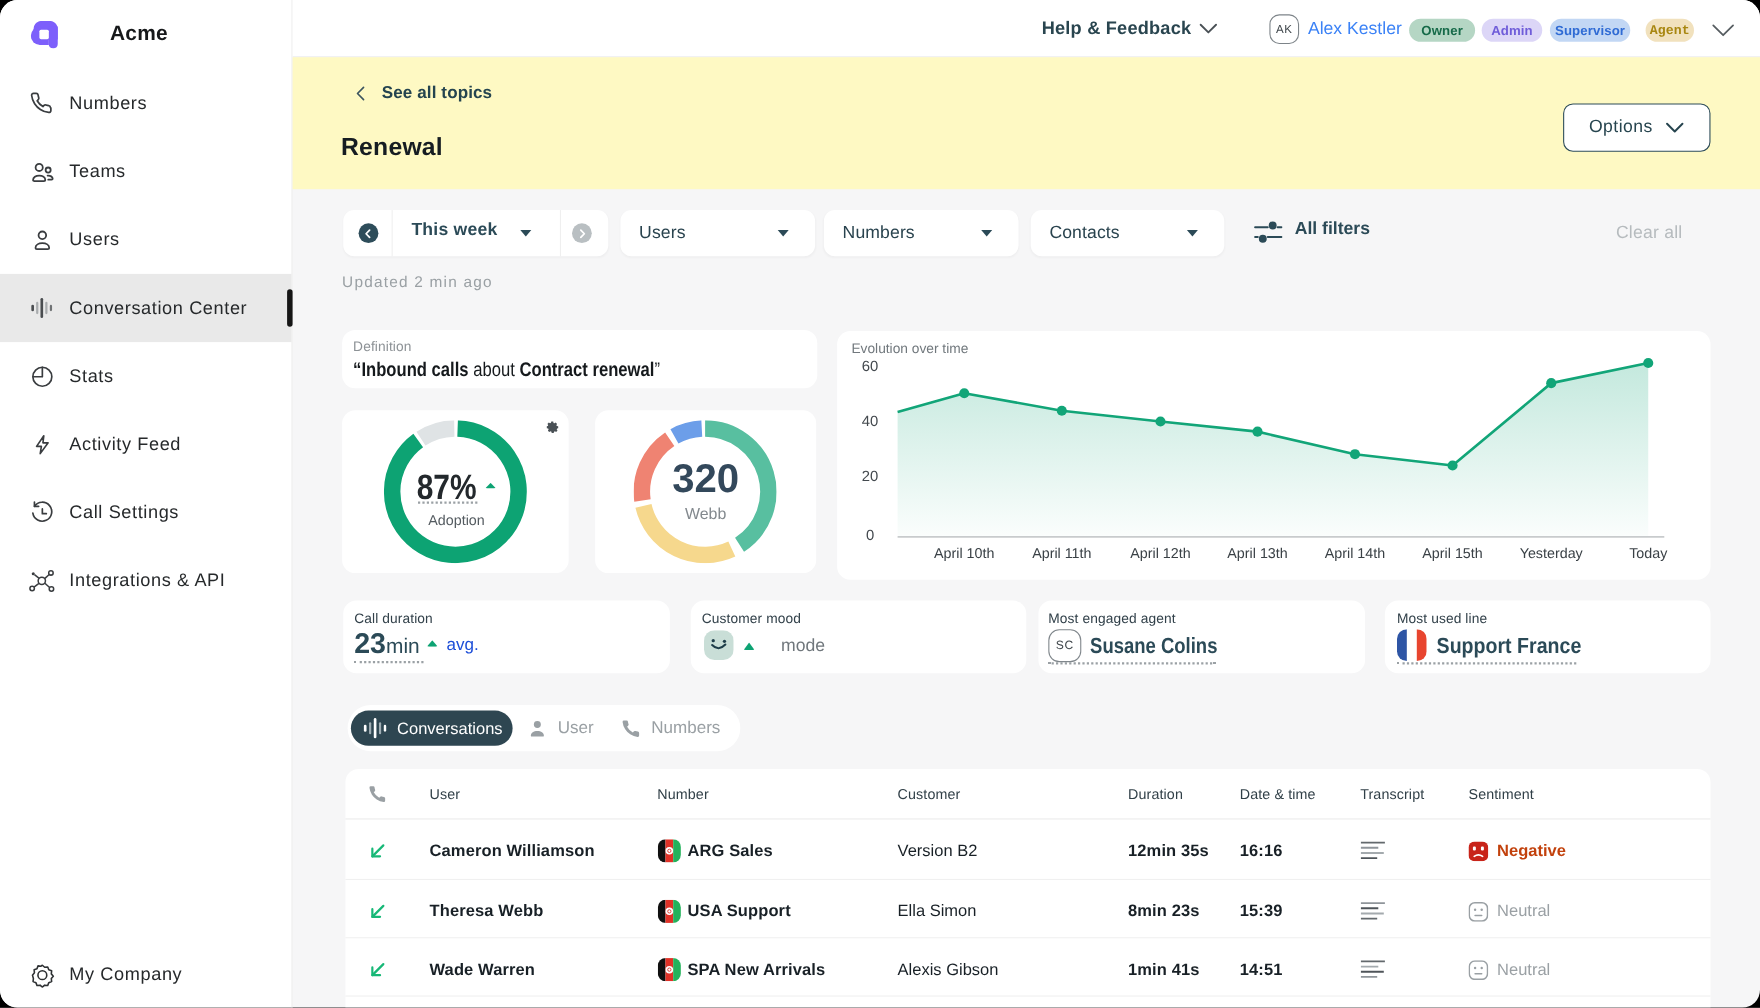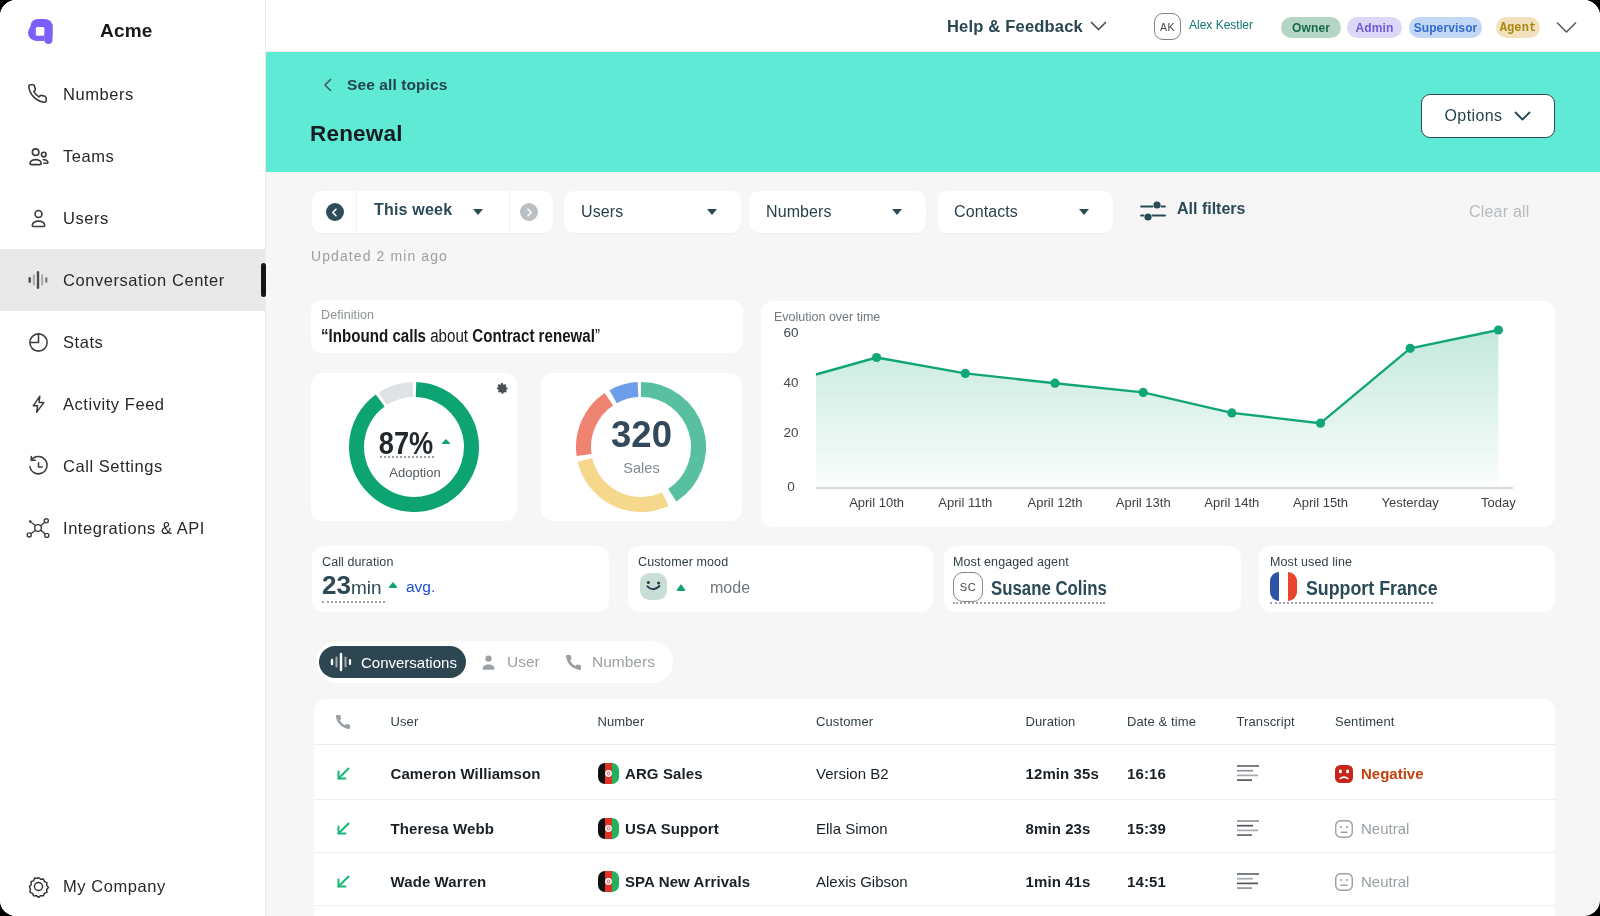--- a/index.html
+++ b/index.html
@@ -15,25 +15,25 @@
 .nav-item .nico { position:absolute; left:26px; width:24px; height:24px; display:flex; align-items:center; justify-content:center; }
 .nav-item .nlab { position:absolute; left:63px; font-size:16.5px; color:#26292b; letter-spacing:0.55px; }
 .nav-item.active { background:#e9e9e9; }
 .nav-item.active::after { content:""; position:absolute; right:-1px; top:14px; width:5px; height:34px; border-radius:3px; background:#161616; }
 .mycompany { position:absolute; left:0; top:855px; width:265px; height:62px; display:flex; align-items:center; }
 
 
 .topbar { position:absolute; left:266px; top:0; width:1334px; height:52px; background:#fff; border-bottom:1px solid #f0f0f1; }
 .hf { position:absolute; left:681px; top:17px; font-size:16.5px; font-weight:700; color:#29454f; letter-spacing:0.2px;}
 .ak { position:absolute; left:888px; top:13px; width:27px; height:27px; border:1.5px solid #7d8489; border-radius:9px; font-size:10.5px; color:#3f464b; display:flex; align-items:center; justify-content:center; letter-spacing:0.5px; background:#fff;}
-.aname { position:absolute; left:923px; top:18px; font-size:12px; color:#0f766e; }
+.aname { position:absolute; left:923px; top:18px; font-size:16px; color:#3b82f6; }
 .badge { position:absolute; top:17px; height:21px; border-radius:10.5px; font-size:12px; font-weight:700; display:flex; align-items:center; justify-content:center; letter-spacing:0.1px;}
 
 
-.header { position:absolute; left:266px; top:52px; width:1334px; height:120px; background:#5eead4; }
+.header { position:absolute; left:266px; top:52px; width:1334px; height:120px; background:#fef9c3; }
 .seeall { position:absolute; left:81px; top:24px; font-size:15.5px; font-weight:700; color:#24444f; letter-spacing:0.1px;}
 .renewal { position:absolute; left:44px; top:69px; font-size:22.5px; font-weight:700; color:#161d22; letter-spacing:0.2px;}
 .optbtn { position:absolute; left:1155px; top:42px; width:134px; height:44px; border:1.5px solid #2d4c59; border-radius:9px; background:#fff; display:flex; align-items:center; justify-content:center; gap:12px; font-size:16px; font-weight:400; letter-spacing:0.4px; color:#27454f;}
 
 
 .pill { background:#fff; border-radius:10px; box-shadow:0 1px 2px rgba(0,0,0,0.03); }
 .fgroup { position:absolute; left:312px; top:191px; width:241px; height:42px; display:flex; align-items:center; }
 .fgsep { width:1px; height:42px; background:#efefef; }
 .circ { width:18px; height:18px; border-radius:50%; display:flex; align-items:center; justify-content:center; }
 .dd { position:absolute; top:191px; height:42px; display:flex; align-items:center; padding-left:17px; font-size:16px; color:#29434e; letter-spacing:0.1px;}
@@ -257,21 +257,21 @@
   </div>
 
   <div class="card" style="left:541px;top:373px;width:201px;height:148px;">
     <svg class="abs" style="left:35px;top:9px;" width="130" height="130" viewBox="0 0 130 130">
       <path d="M65.00 7.50 A57.5 57.5 0 0 1 96.31 113.23" fill="none" stroke="#58bfa0" stroke-width="15"></path>
       <path d="M89.30 117.11 A57.5 57.5 0 0 1 8.97 77.94" fill="none" stroke="#f6d88d" stroke-width="15"></path>
       <path d="M8.06 73.00 A57.5 57.5 0 0 1 32.85 17.33" fill="none" stroke="#ef8372" stroke-width="15"></path>
       <path d="M37.12 14.71 A57.5 57.5 0 0 1 61.99 7.58" fill="none" stroke="#6c9ee9" stroke-width="15"></path>
     </svg>
     <div class="abs" style="left:0;top:44px;width:201px;text-align:center;font-size:36.5px;line-height:36.5px;font-weight:700;color:#33485b;">320</div>
-    <div class="abs" style="left:0;top:87px;width:201px;text-align:center;font-size:14.5px;color:#83898e;">Sales</div>
+    <div class="abs" style="left:0;top:87px;width:201px;text-align:center;font-size:14.5px;color:#83898e;">Webb</div>
   </div>
 
   <div class="card" style="left:761px;top:301px;width:794px;height:226px;">
     <div class="abs" style="left:13px;top:9px;font-size:12.5px;color:#71787d;">Evolution over time</div>
     <svg class="abs" style="left:0;top:0;" width="794" height="226" viewBox="0 0 794 226">
       <defs>
         <linearGradient id="ag" x1="0" y1="0" x2="0" y2="1">
           <stop offset="0" stop-color="#12a578" stop-opacity="0.25"></stop>
           <stop offset="1" stop-color="#12a578" stop-opacity="0.02"></stop>
         </linearGradient>

